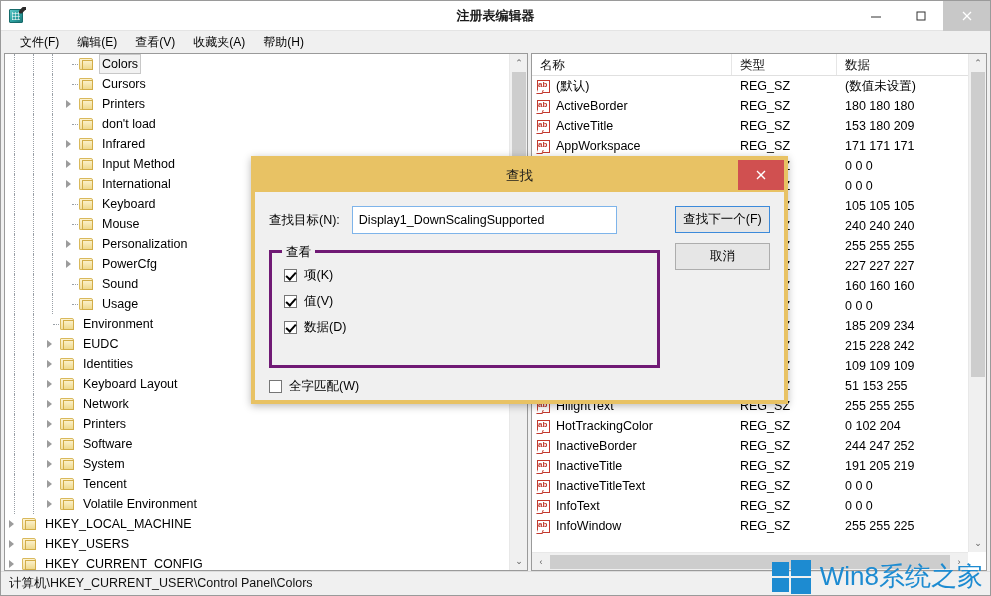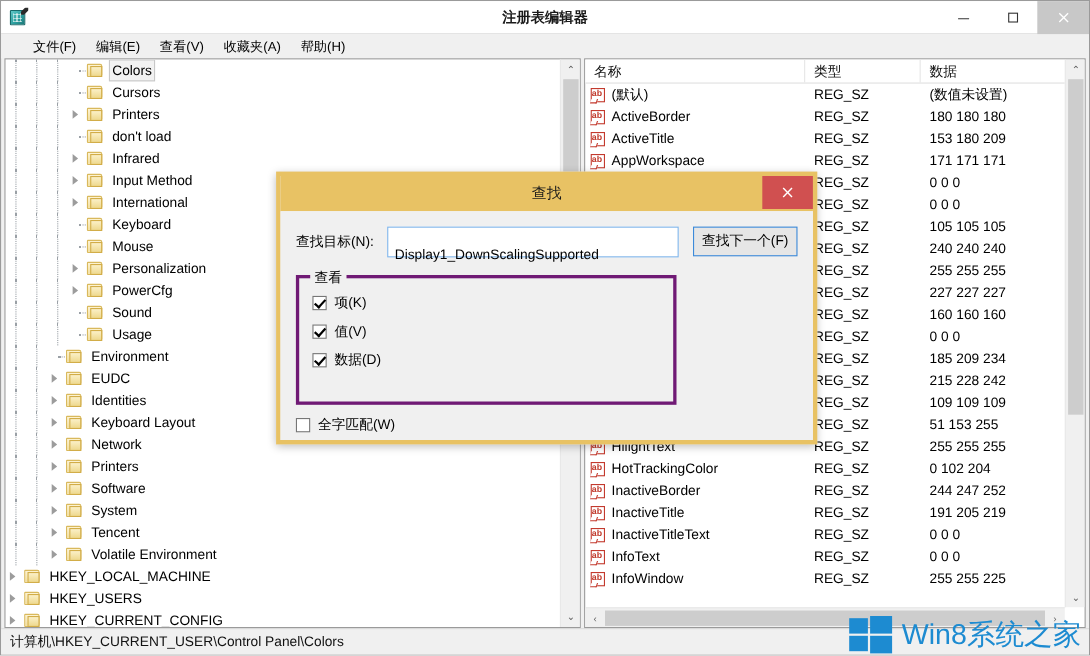--- a/index.html
+++ b/index.html
@@ -55,21 +55,21 @@
   .win-btn {
     width: 45px; height: 30px; display: flex;
     align-items: center; justify-content: center;
     color: #3a3a3a; font-size: 12px; background: transparent;
   }
   .win-btn.close { background: #c8c8c8; color: #ffffff; width: 47px; }
   .win-btn svg { display: block; }
   
   .menubar {
     height: 22px; display: flex; align-items: center;
-    background: #f0f0f0; padding-left: 20px; flex: 0 0 22px;
+    background: #f0f0f0; padding-left: 10px; flex: 0 0 22px;
     border-bottom: 1px solid #f0f0f0;
   }
   .menu-item {
     padding: 2px 9px; font-size: 12px; color: #000;
     line-height: 16px;
   }
   
   .panes {
     flex: 1 1 auto; display: flex; position: relative;
     padding: 0 3px 0 3px; gap: 3px; min-height: 0;
@@ -188,42 +188,42 @@
   .hs-arrow.left { left:0; } .hs-arrow.right { right:0; }
   .hs-thumb { position:absolute; top:2px; height:14px; background:#cdcdcd; }
   
   .statusbar {
     height: 24px; flex: 0 0 24px; display: flex; align-items: center;
     background: #f0f0f0; border-top: 1px solid #dcdcdc;
     font-size: 12.5px; color: #111; padding-left: 8px;
   }
   
   .dialog {
-    position: absolute; left: 251px; top: 156px; width: 492px; height: 248px;
+    position: absolute; left: 251px; top: 156px; width: 537px; height: 248px;
     background: #f0f0f0;
     border: 4px solid #e8c264;
     box-shadow: 0 2px 8px rgba(0,0,0,.28);
     display: flex; flex-direction: column;
   }
   .dlg-title {
     height: 32px; flex: 0 0 32px; background: #e8c264;
     position: relative; display:flex; align-items:center; justify-content:center;
   }
   .dlg-title .t { font-size: 13.5px; color: #1a1a1a; }
   .dlg-close {
     position: absolute; right: 0; top: 0; width: 46px; height: 30px;
     background: #d05050; color:#fff; display:flex;
     align-items:center; justify-content:center; font-size: 13px;
   }
   .dlg-body { flex: 1 1 auto; background: #f0f0f0; position: relative; padding: 14px 14px 0 14px; }
   .row1 { display: flex; align-items: flex-start; gap: 12px; }
   .lbl { font-size: 12.5px; color:#000; padding-top: 6px; white-space: nowrap; }
   .find-input {
     flex: 1 1 auto; height: 28px; background:#fff;
-    border: 1px solid #7eb4ea; padding: 11px 6px;
+    border: 1px solid #7eb4ea; padding: 0 6px;
     font-size: 12.5px; color:#000; line-height: 26px;
   }
   .btn {
     width: 95px; height: 27px; background: #e6e6e6;
     border: 1px solid #adadad; font-size: 12.5px; color: #000;
     display:flex; align-items:center; justify-content:center;
   }
   .btn.default { border: 1px solid #3c8ada; background:#e6e6e6; }
   .side-btns { position: absolute; right: 14px; top: 14px; display:flex; flex-direction:column; gap: 10px; text-align: right; }
   .group {
@@ -890,20 +890,21 @@
         </svg>
     </div>
   </div>
   <div class="dlg-body">
     <div class="row1">
       <div class="lbl">查找目标(N):</div>
       <div class="find-input" style="max-width:265px;">Display1_DownScalingSupported</div>
     </div>
     <div class="side-btns">
       <div class="btn default">查找下一个(F)</div>
+      <div class="btn">取消</div>
     </div>
     <div class="group">
       <div class="group-title">查看</div>
       <div class="chk-row">
         <span class="chk on"></span>
         <span>项(K)</span>
       </div>
       <div class="chk-row">
         <span class="chk on"></span>
         <span>值(V)</span>

